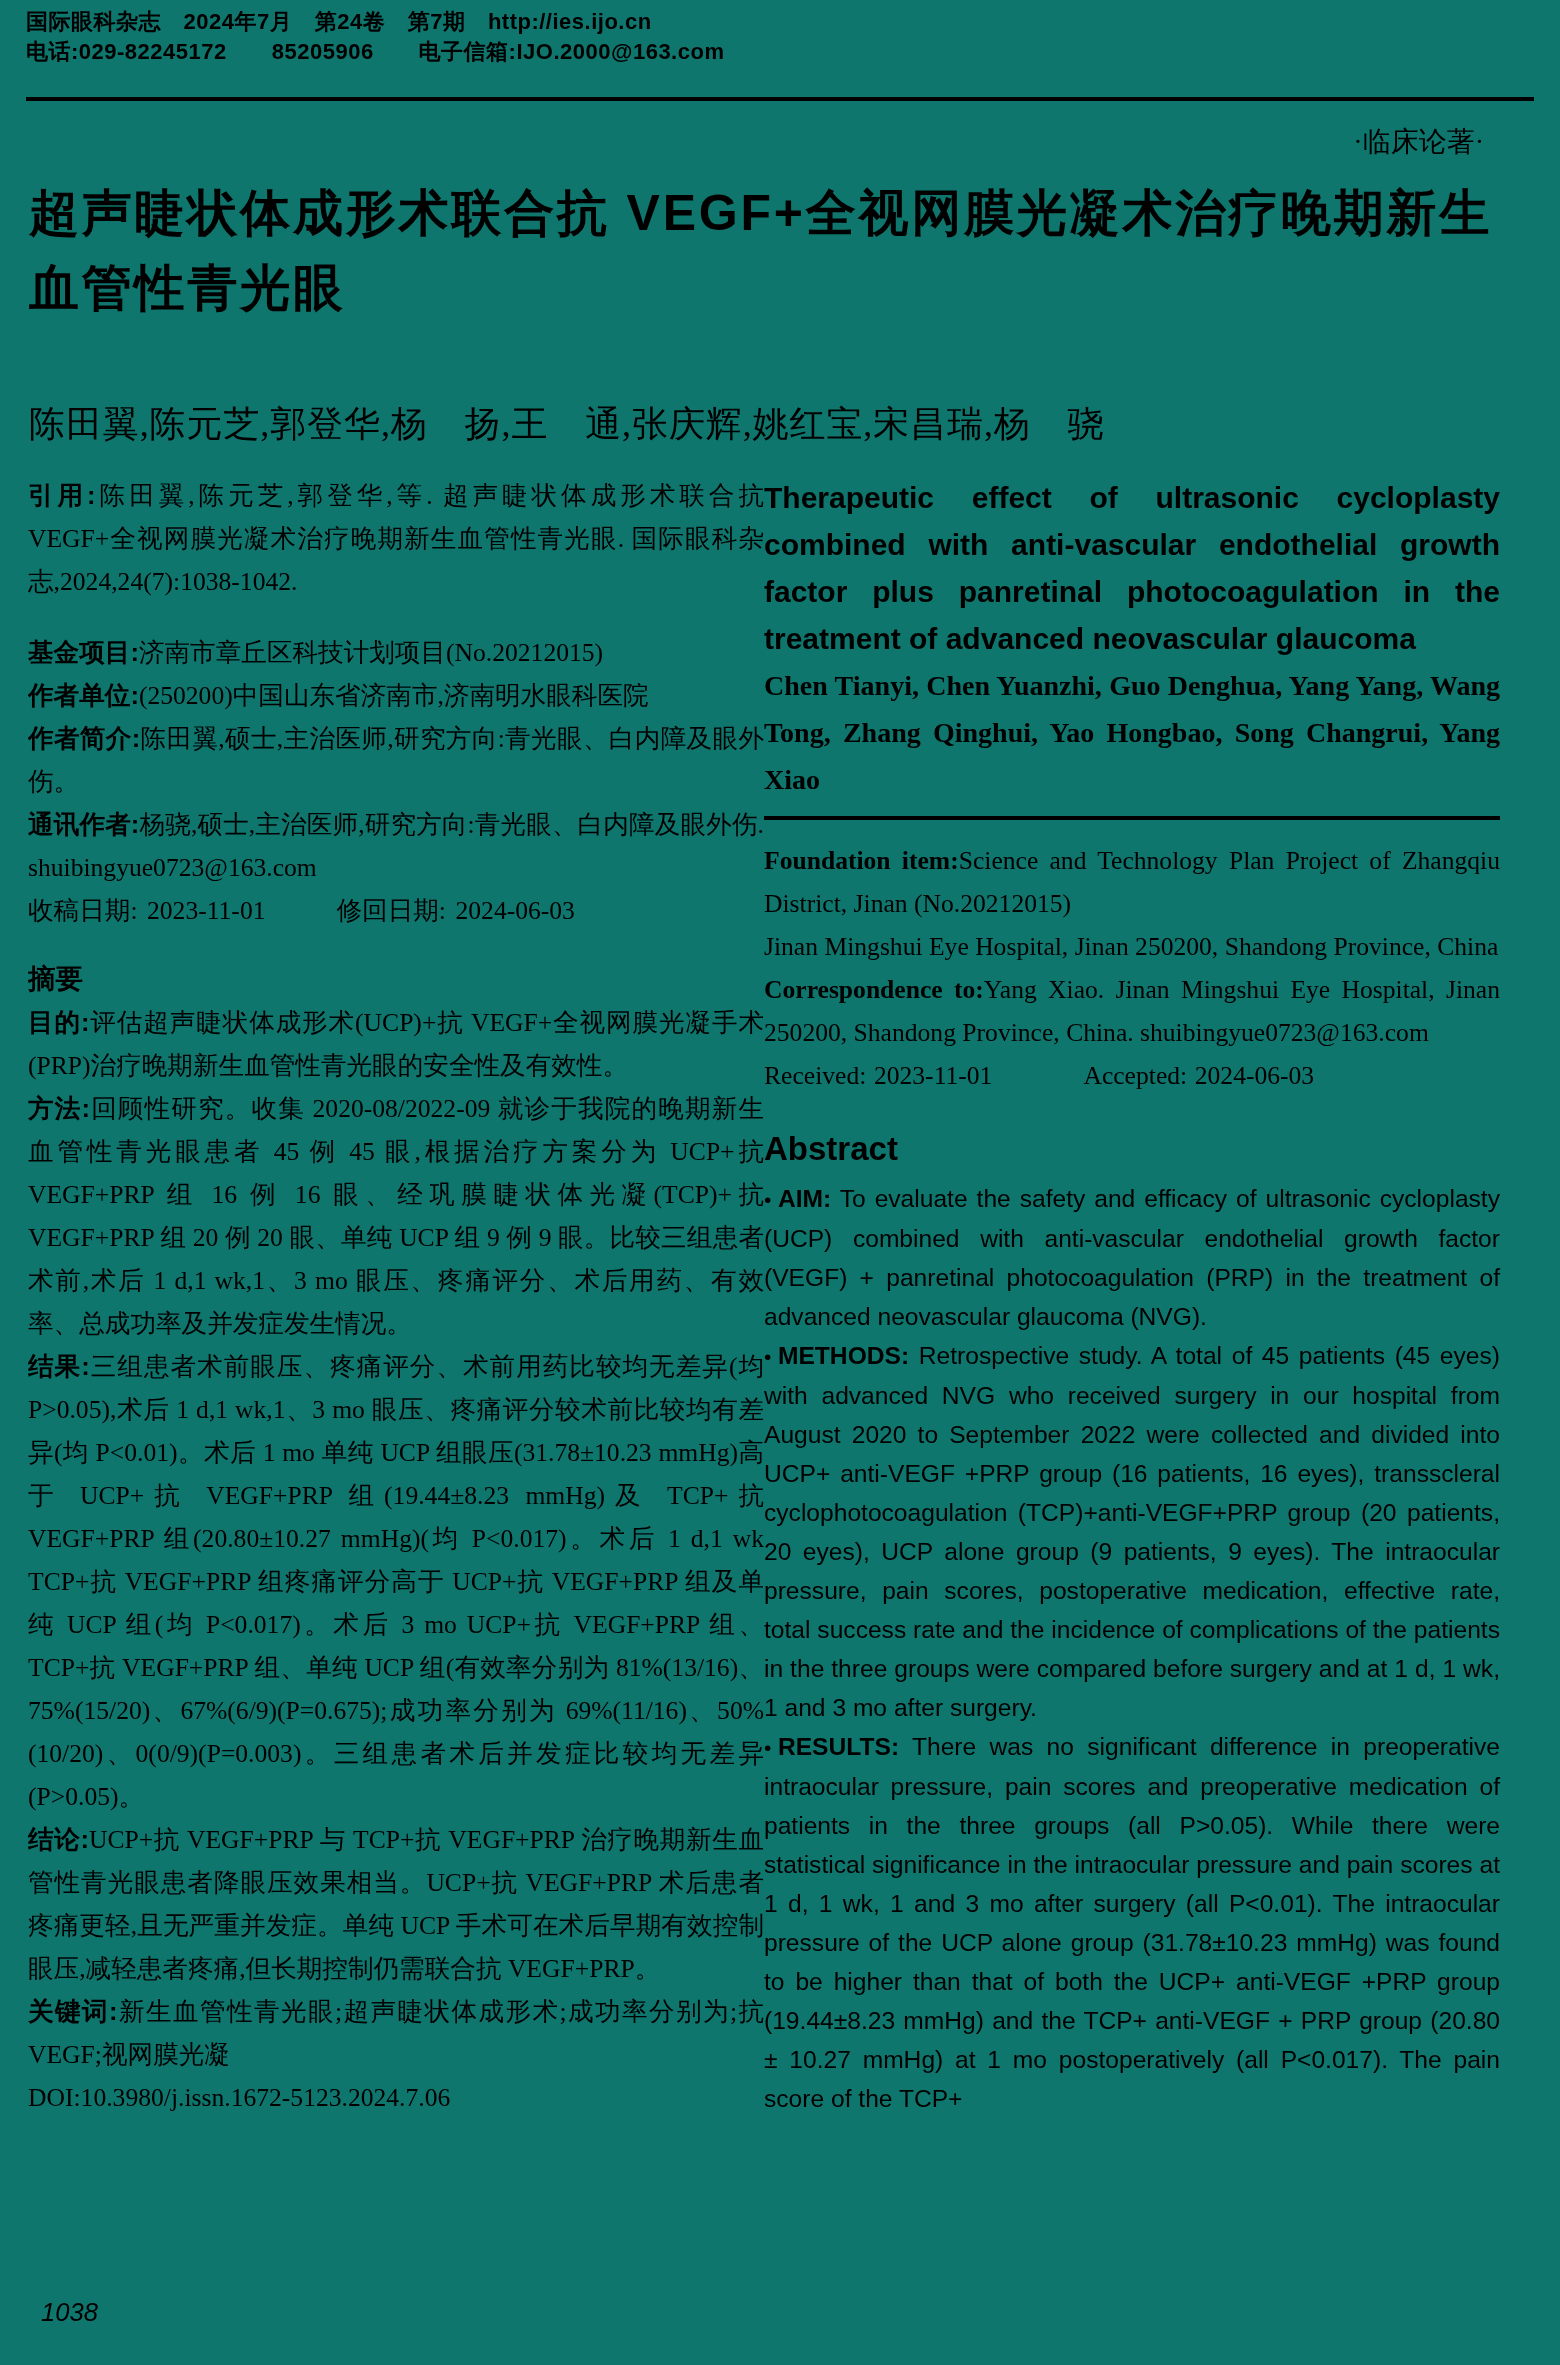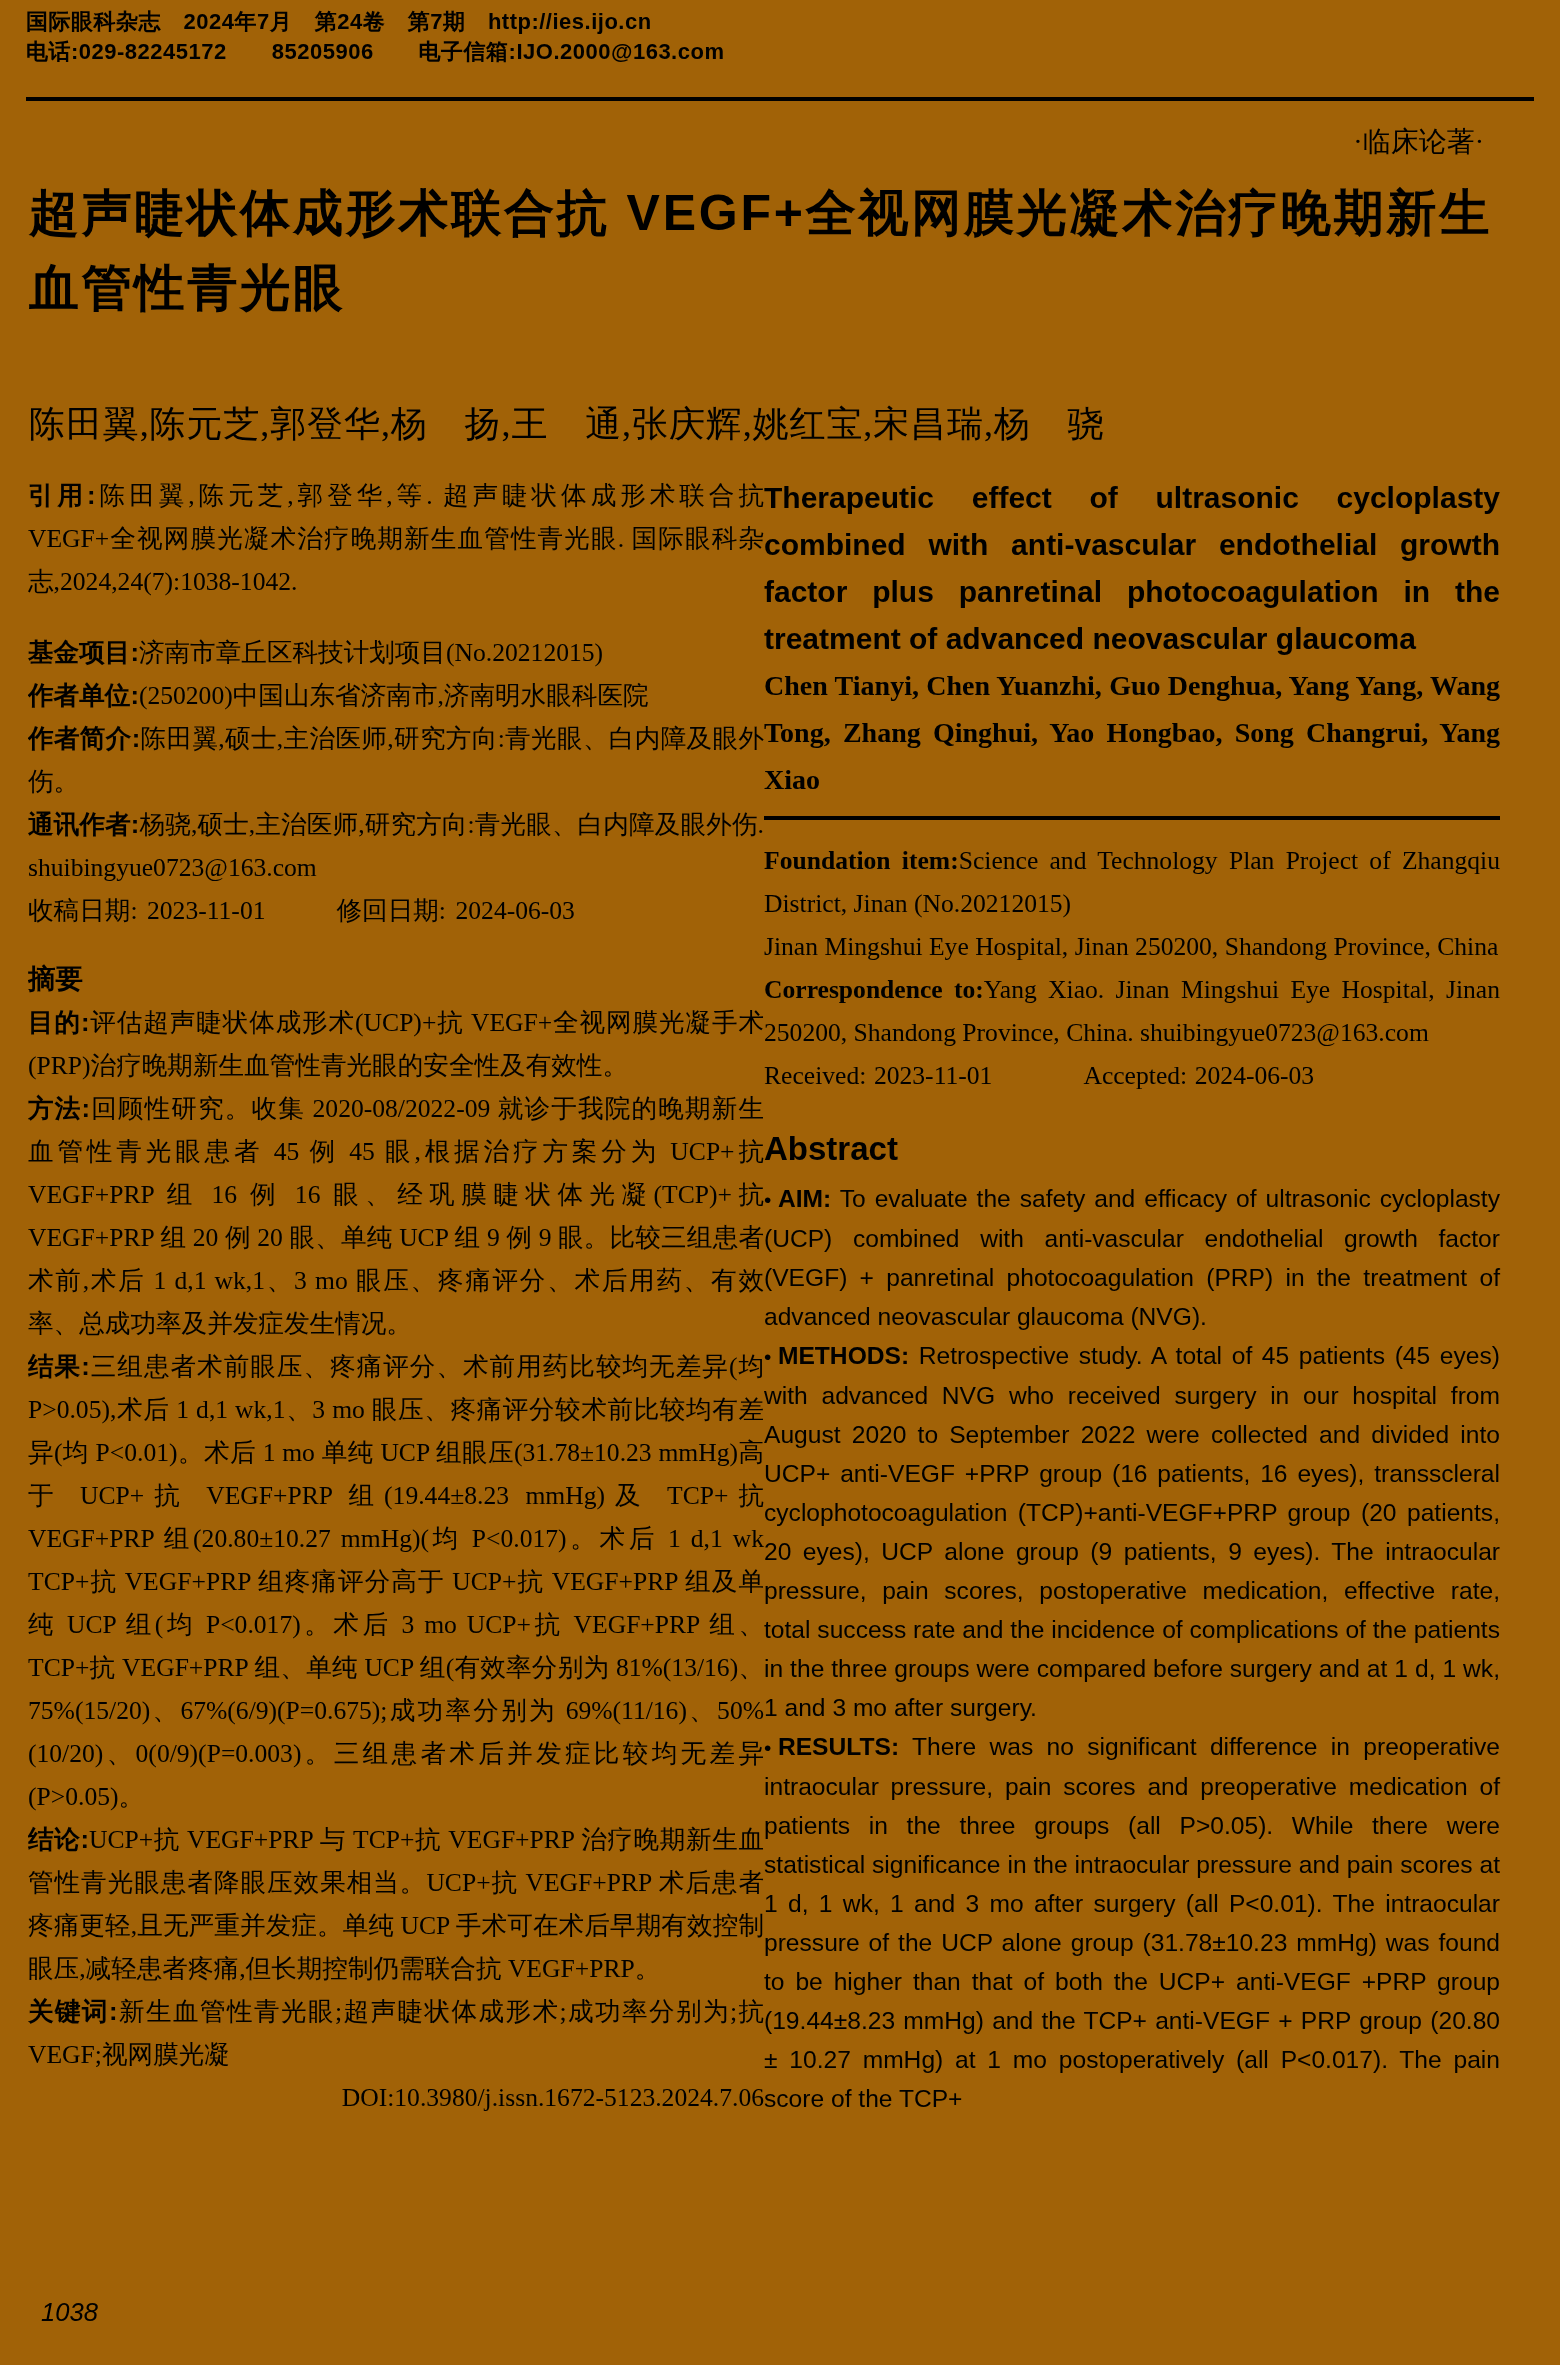--- a/index.html
+++ b/index.html
@@ -1,19 +1,19 @@
 <!DOCTYPE html>
 <html style="font-size:7.6px"><head>
 <meta charset="utf-8">
 <style>
   html,body{margin:0;padding:0;background:#e8e8e8;}
   .page{
     position:relative;
     width:1560px;height:2366px;
-    background:#a16207;color:#000;
+    background:#0f766e;color:#000;
     overflow:hidden;
     font-family:"Liberation Serif","DejaVu Serif",serif;
   }
   
   .hdr{position:absolute;top:6.6px;left:26px;right:26px;}
   .hdr-line{
     font-family:"Liberation Sans","DejaVu Sans",sans-serif;
     font-weight:bold;font-size:22px;line-height:30px;
     white-space:nowrap;letter-spacing:0.5px;
   }
@@ -41,21 +41,21 @@
   }
   .col{width:736px;flex:0 0 736px;text-align:justify;}
   .col p{margin:0;}
   
   .cn{font-size:25.6px;line-height:43px;font-family:"Liberation Serif","DejaVu Serif",serif;}
   .lbl-cn{font-family:"Liberation Sans","DejaVu Sans",sans-serif;font-weight:bold;}
   .abs-head-cn{
     margin:0;font-family:"Liberation Sans","DejaVu Sans",sans-serif;
     font-weight:bold;font-size:27.5px;line-height:45px;text-align:left;
   }
-  .doi-line{text-align:right;}
+  .doi-line{text-align:left;}
   .gap60{height:28px;}
   .gap50{height:24px;}
   .dates-cn span.val{margin-left:9.5px;}
   .dates-cn span.second{margin-left:71px;}
   
   .title-en{
     margin:0;
     font-family:"Liberation Sans","DejaVu Sans",sans-serif;
     font-weight:bold;font-size:30px;line-height:47px;
     text-align:justify;

